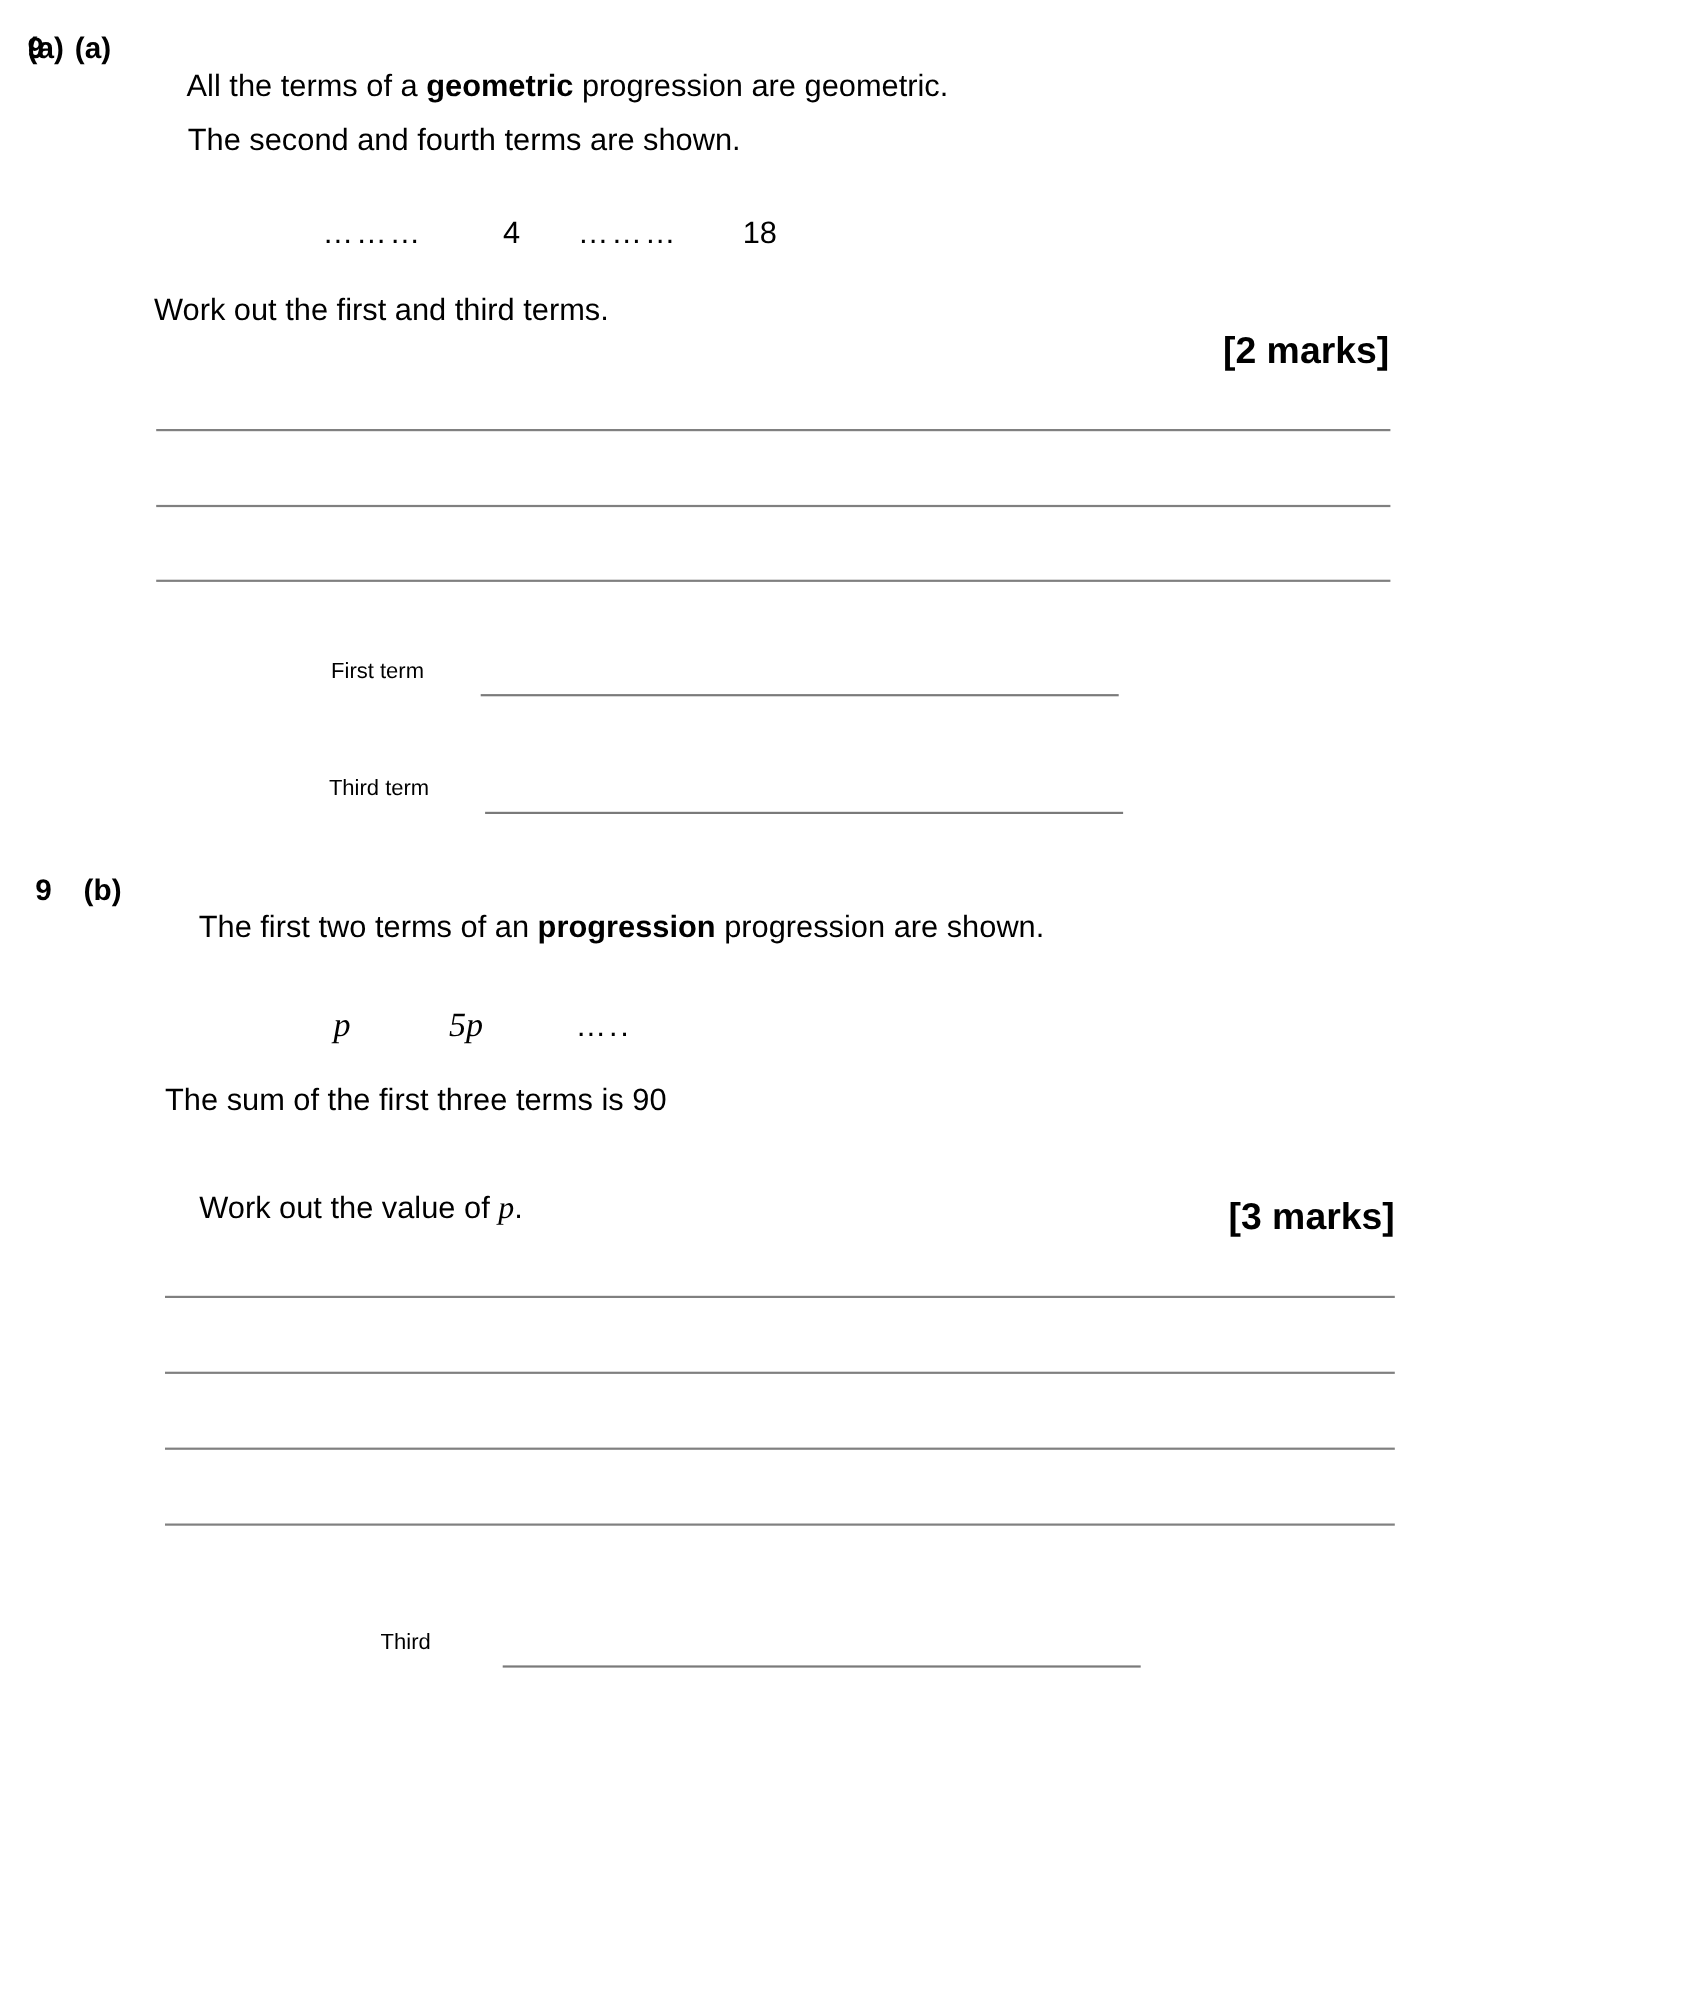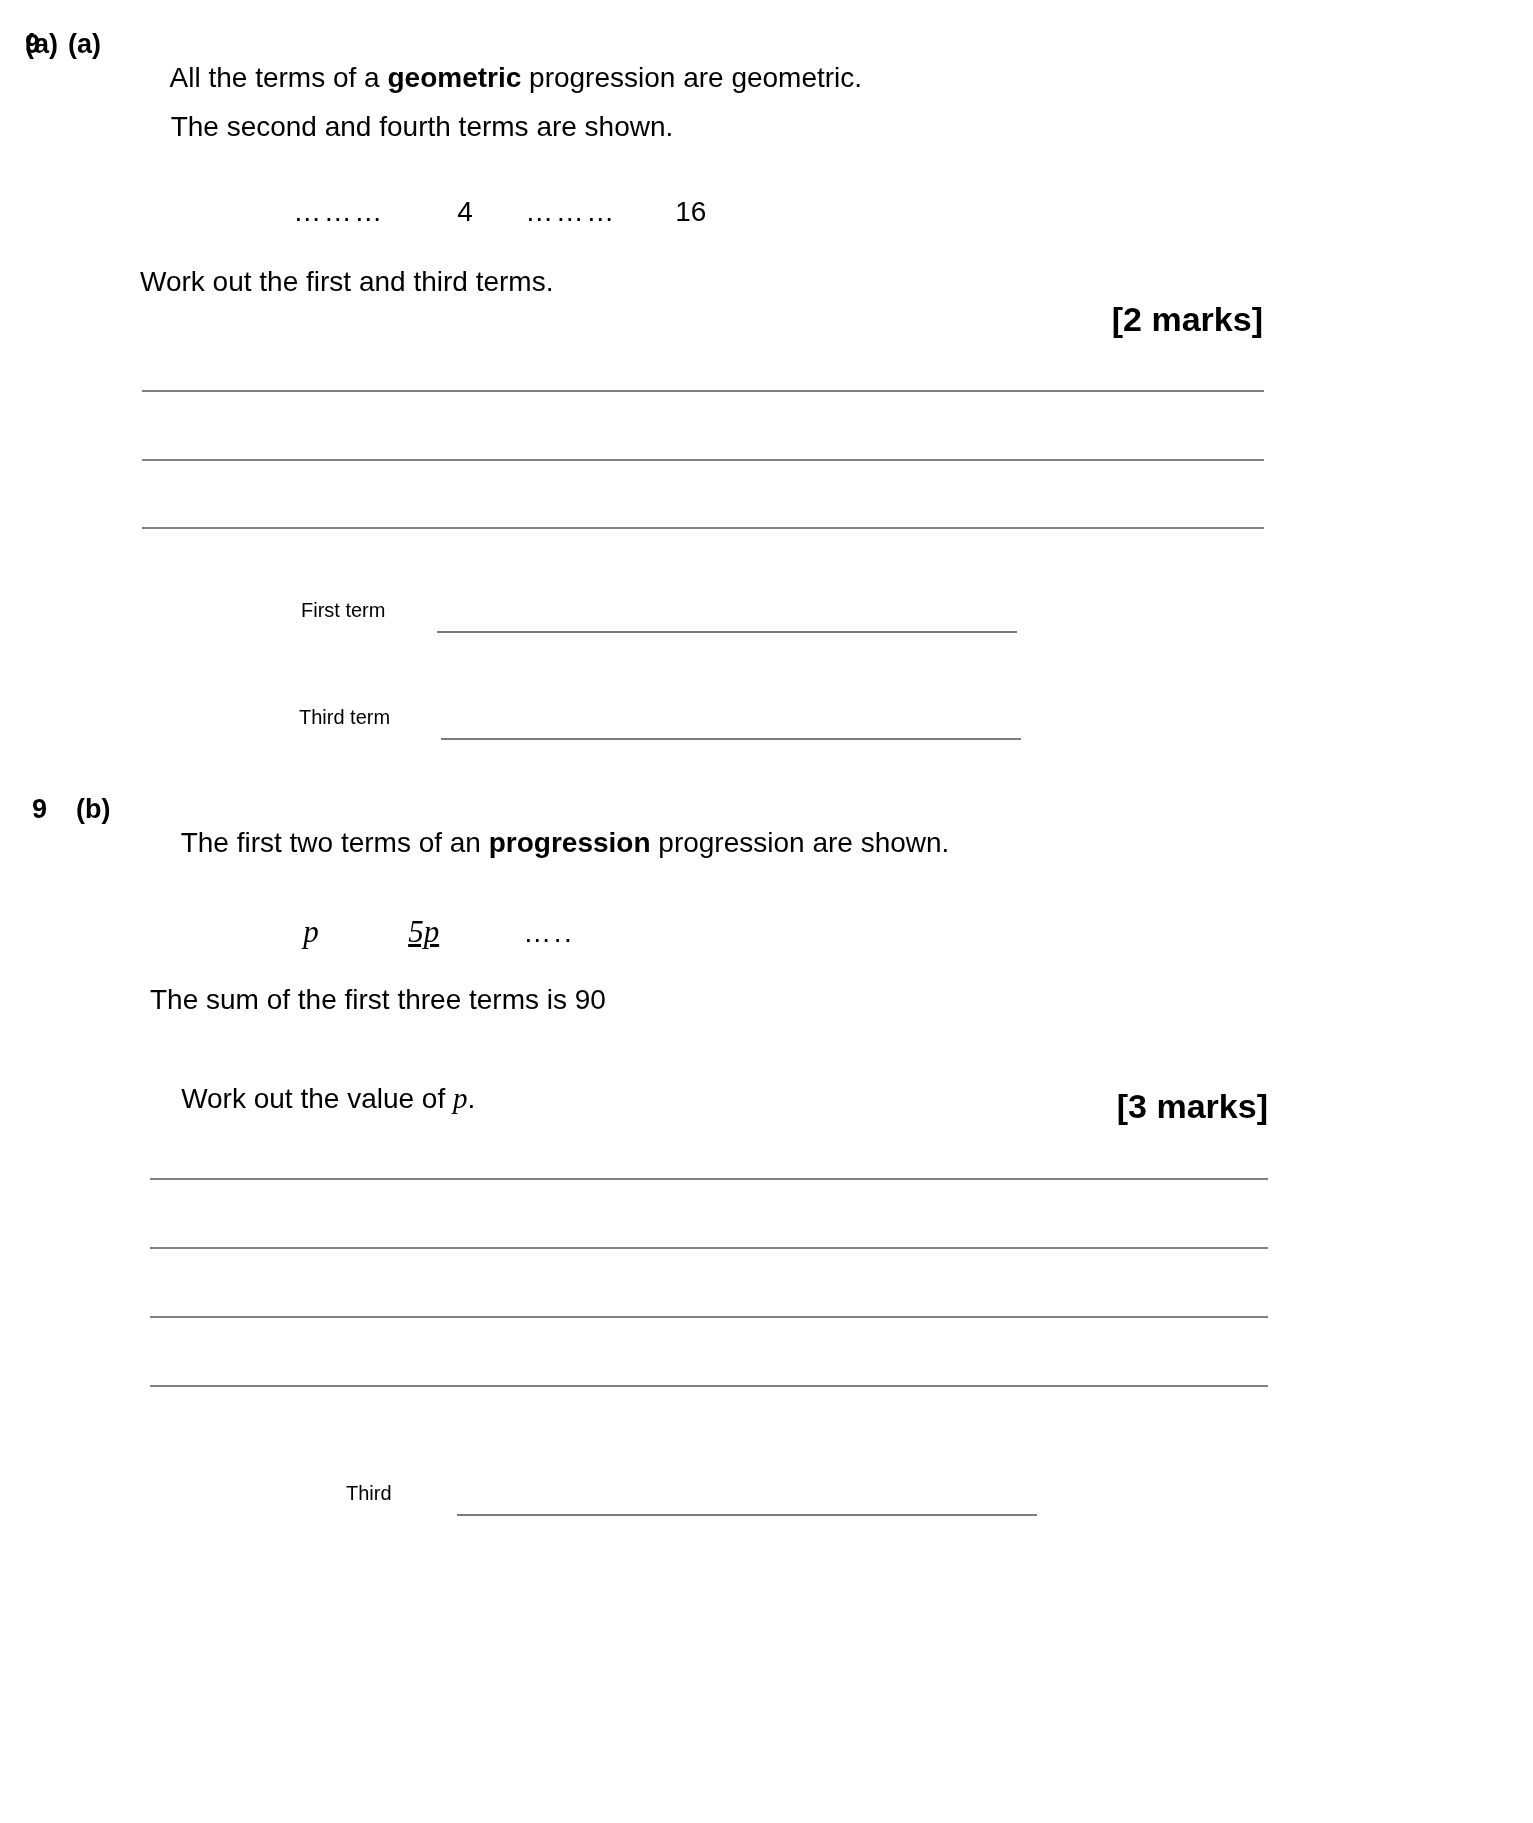--- a/index.html
+++ b/index.html
@@ -110,21 +110,21 @@
 
   <div class="abs btext" style="left:140px; top:30px;">
     <span>All the terms of a </span><b>geometric</b><span> progression are geometric.</span>
   </div>
 
   <div class="abs btext" style="left:140px; top:79px;">
     <span>The second and fourth terms are shown.</span>
   </div>
 
   <div class="abs seqrow" style="left:262px; top:170px;">
-    <span class="seq-dots" style="display:inline-block; width:112px;">………</span><span class="seq-num" style="display:inline-block; width:120px; text-align:center;">4</span><span class="seq-dots" style="display:inline-block; width:150px;">………</span><span class="seq-num" style="display:inline-block; width:80px; text-align:left;">16</span>
+    <span class="seq-dots" style="display:inline-block; width:112px;">………</span><span class="seq-num" style="display:inline-block; width:120px; text-align:center;">4</span><span class="seq-dots" style="display:inline-block; width:150px;">………</span><span class="seq-num" style="display:inline-block; width:80px; text-align:left;">18</span>
   </div>
 
   <div class="abs btext" style="left:140px; top:266px;">Work out the first and third terms.</div>
 
   <div class="abs marks" style="left:1033px; top:300px; width:230px;">[2 marks]</div>
 
   <div class="ruleline" style="left:142px; top:390px; width:1122px;"></div>
   <div class="ruleline" style="left:142px; top:459px; width:1122px;"></div>
   <div class="ruleline" style="left:142px; top:527px; width:1122px;"></div>
 
@@ -136,21 +136,21 @@
 
   <span class="abs qnum" style="left:32px; top:796px;">9</span>
 
   <span class="abs qpart" style="left:76px; top:796px;">(b)</span>
 
   <div class="abs btext" style="left:150px; top:795px;">
     <span>The first two terms of an </span><b>progression</b><span> progression are shown.</span>
   </div>
 
   <div class="abs seqrow" style="left:272px; top:888px;">
-    <span class="seq-var" style="display:inline-block; width:105px;">p</span><span class="seq-var" style="display:inline-block; width:115px;text-decoration:underline;">5p</span><span class="seq-dots-short" style="display:inline-block;">…..</span>
+    <span class="seq-var" style="display:inline-block; width:105px;">p</span><span class="seq-var" style="display:inline-block; width:115px;">5p</span><span class="seq-dots-short" style="display:inline-block;">…..</span>
   </div>
 
   <div class="abs btext" style="left:150px; top:984px;">The sum of the first three terms is 90</div>
 
   <div class="abs btext" style="left:150px; top:1050px;">
     <span>Work out the value of </span><span class="mathvar">p</span><span>.</span>
   </div>
 
   <div class="abs marks" style="left:1038px; top:1087px; width:230px;">[3 marks]</div>
 

